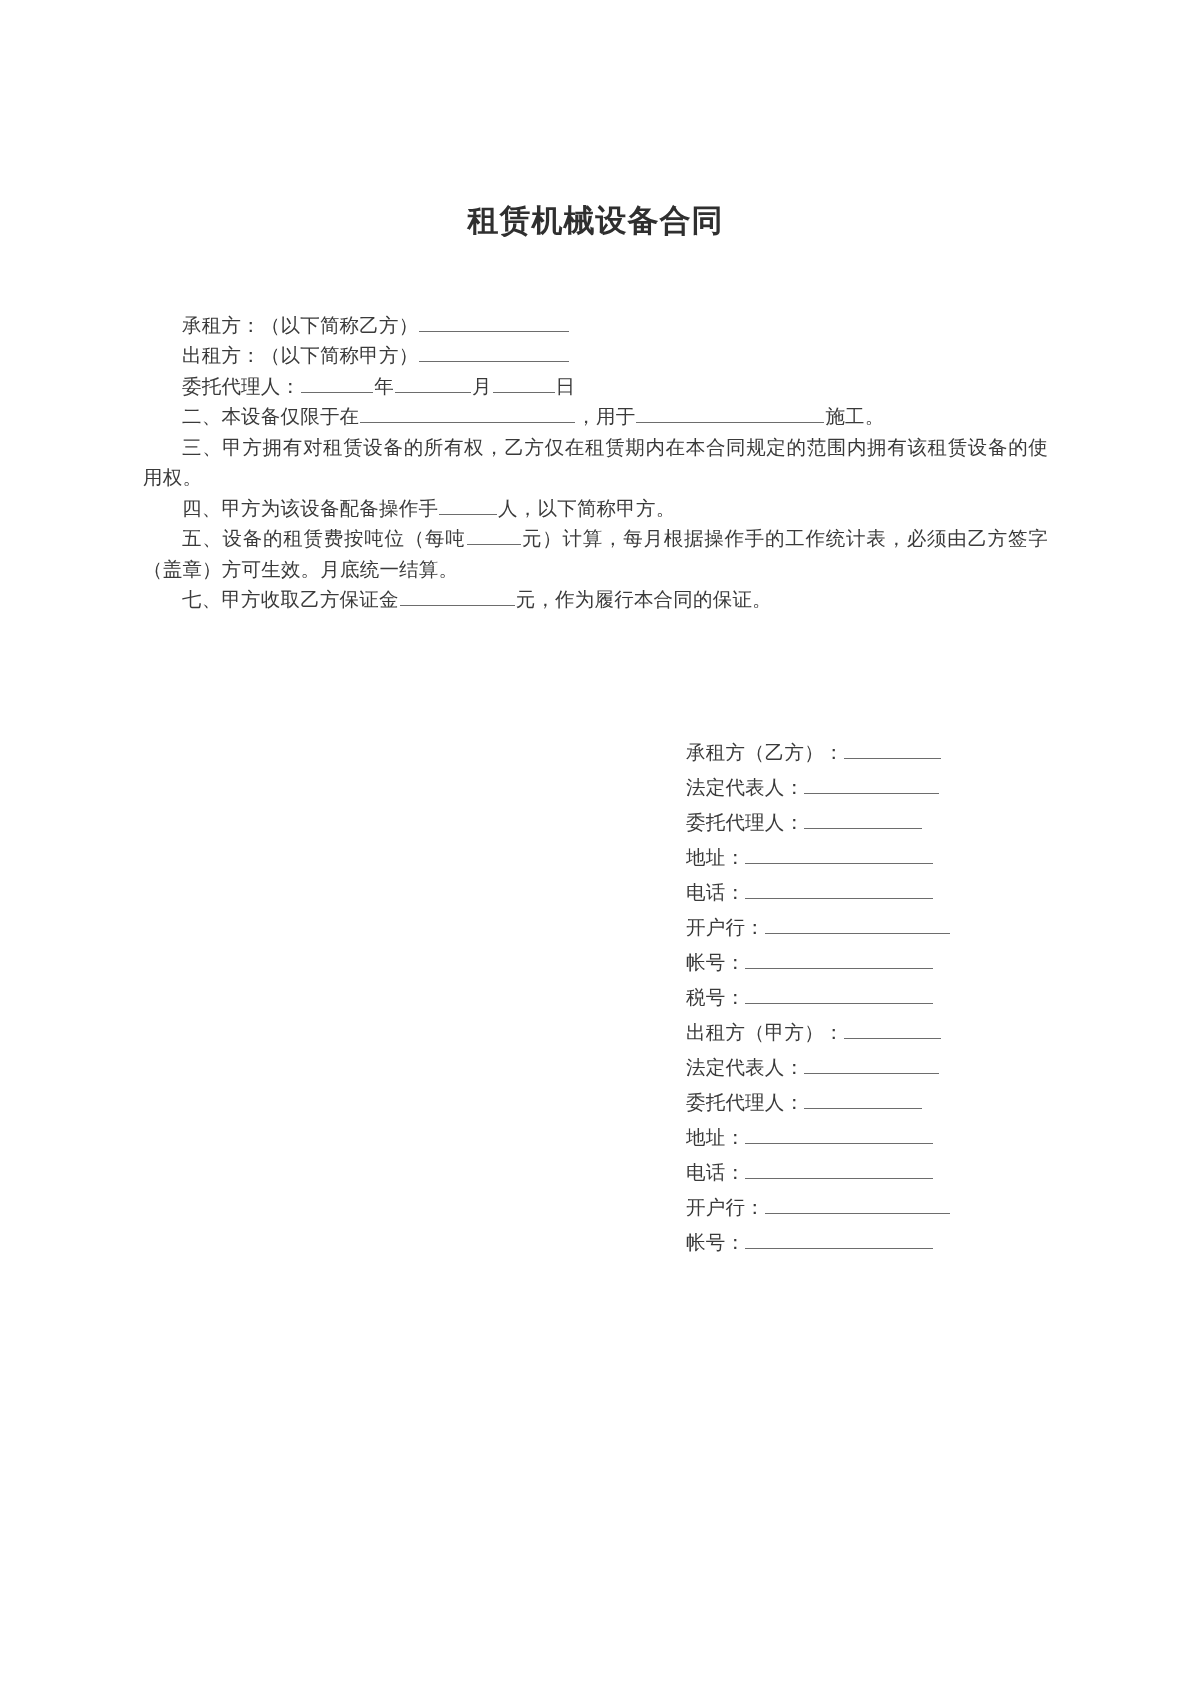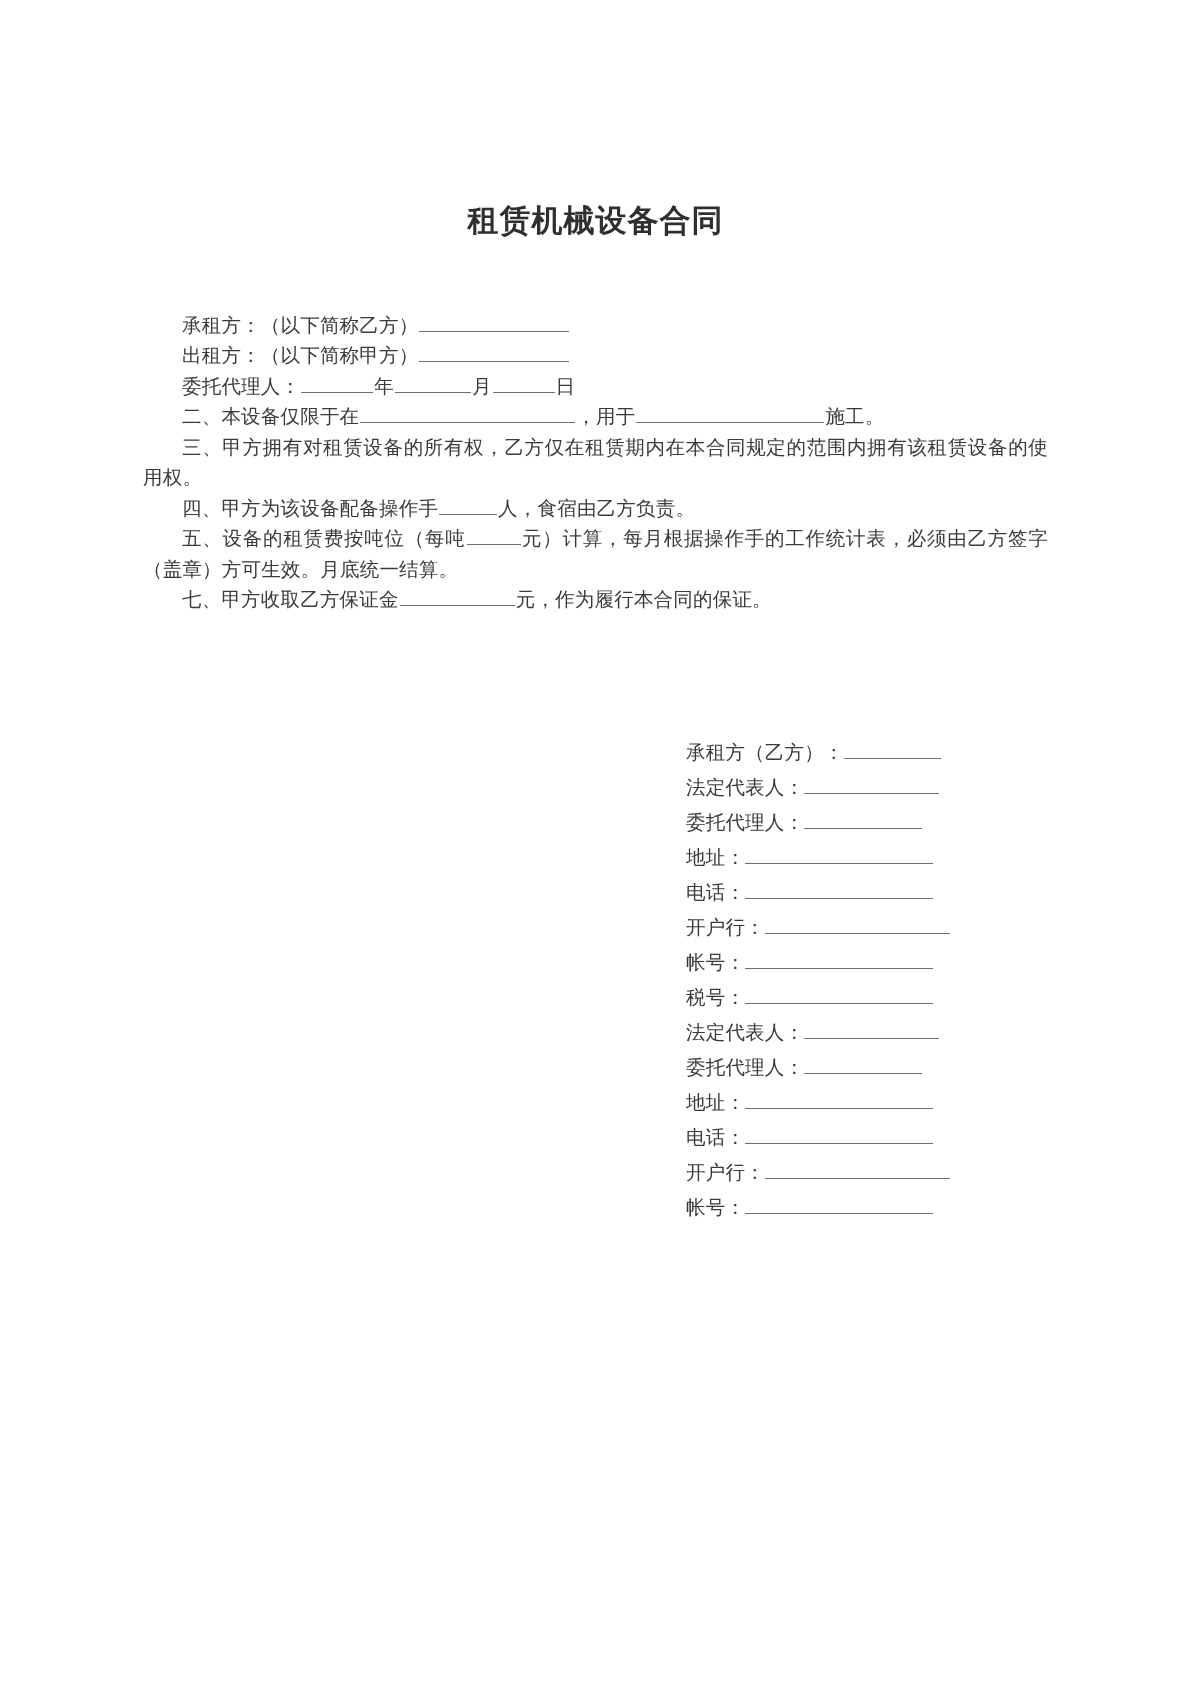--- a/index.html
+++ b/index.html
@@ -129,40 +129,41 @@
 
     </div>
 
     <div class="block-clauses">
 
 
       <p class="para indent"><span>二、本设备仅限于在</span><span class="fill f-site"></span><span>，用于</span><span class="fill f-use"></span><span>施工。</span></p>
 
       <p class="para indent">三、甲方拥有对租赁设备的所有权，乙方仅在租赁期内在本合同规定的范围内拥有该租赁设备的使用权。</p>
 
-      <p class="para indent"><span>四、甲方为该设备配备操作手</span><span class="fill f-person"></span><span>人，食宿由乙方负责。</span></p>
+      <p class="para indent"><span>四、甲方为该设备配备操作手</span><span class="fill f-person"></span><span>人，以下简称甲方。</span></p>
 
       <p class="para indent"><span>五、设备的租赁费按吨位（每吨</span><span class="fill f-price"></span><span>元）计算，每月根据操作手的工作统计表，必须由乙方签字（盖章）方可生效。月底统一结算。</span></p>
 
 
       <p class="para indent"><span>七、甲方收取乙方保证金</span><span class="fill f-deposit"></span><span>元，作为履行本合同的保证。</span></p>
 
     </div>
 
   </div>
 
   <div class="sign-block">
       <div class="sign-row"><span class="sign-label">承租方（乙方）：</span><span class="sign-line sl-a"></span></div>
       <div class="sign-row"><span class="sign-label">法定代表人：</span><span class="sign-line sl-b"></span></div>
       <div class="sign-row"><span class="sign-label">委托代理人：</span><span class="sign-line sl-c"></span></div>
       <div class="sign-row"><span class="sign-label">地址：</span><span class="sign-line sl-d"></span></div>
       <div class="sign-row"><span class="sign-label">电话：</span><span class="sign-line sl-d"></span></div>
       <div class="sign-row"><span class="sign-label">开户行：</span><span class="sign-line sl-e"></span></div>
       <div class="sign-row"><span class="sign-label">帐号：</span><span class="sign-line sl-d"></span></div>
       <div class="sign-row"><span class="sign-label">税号：</span><span class="sign-line sl-d"></span></div>
+      <div class="sign-row"><span class="sign-label">出租方（甲方）：</span><span class="sign-line sl-a"></span></div>
       <div class="sign-row"><span class="sign-label">法定代表人：</span><span class="sign-line sl-b"></span></div>
       <div class="sign-row"><span class="sign-label">委托代理人：</span><span class="sign-line sl-c"></span></div>
       <div class="sign-row"><span class="sign-label">地址：</span><span class="sign-line sl-d"></span></div>
       <div class="sign-row"><span class="sign-label">电话：</span><span class="sign-line sl-d"></span></div>
       <div class="sign-row"><span class="sign-label">开户行：</span><span class="sign-line sl-e"></span></div>
       <div class="sign-row"><span class="sign-label">帐号：</span><span class="sign-line sl-d"></span></div>
     </div>
 
 </div>
 

